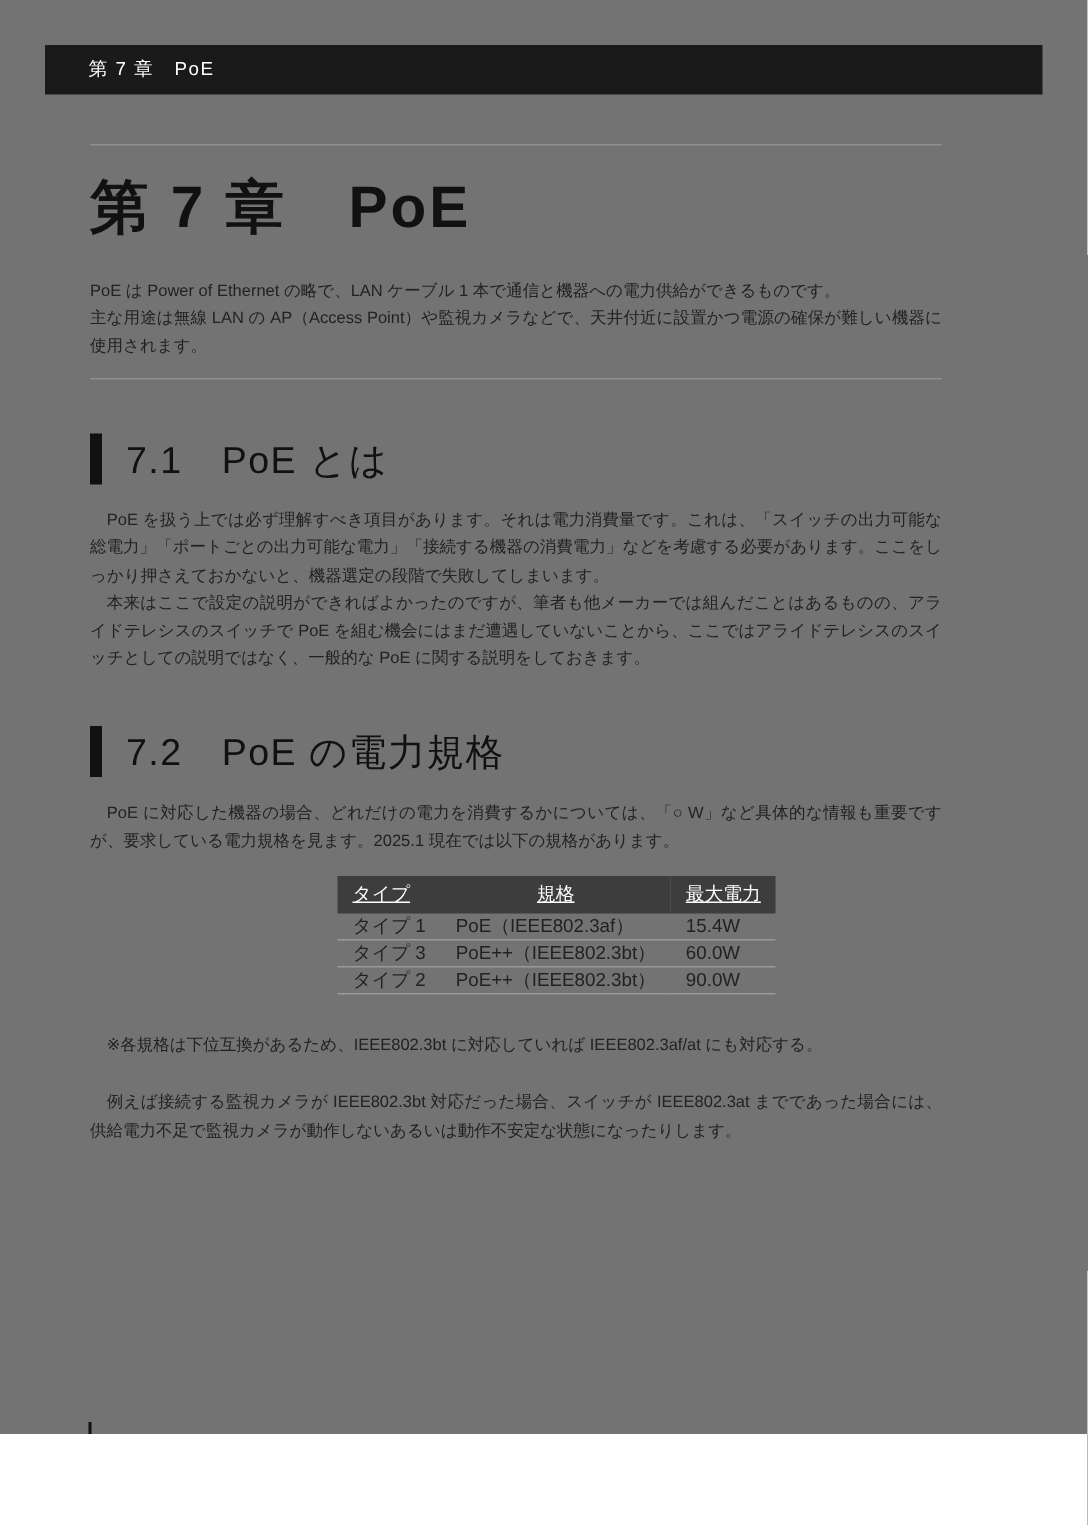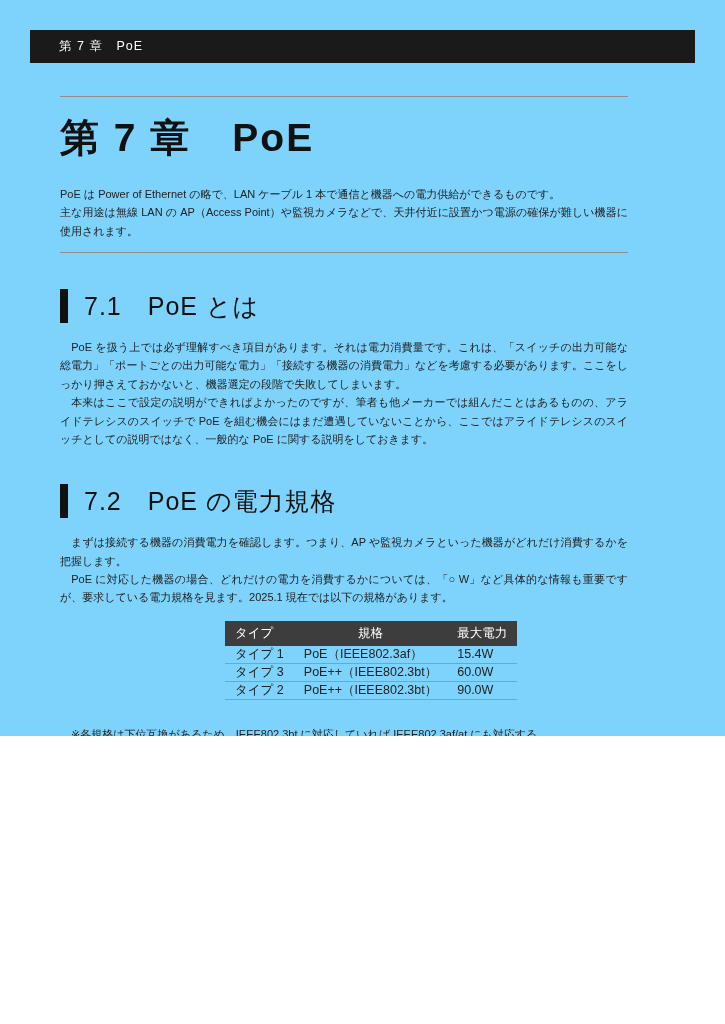--- a/index.html
+++ b/index.html
@@ -4,22 +4,22 @@
 <style>
   * { margin: 0; padding: 0; box-sizing: border-box; }
   html, body { background: #ffffff; }
   body {
     font-family: "Liberation Sans", "DejaVu Sans", sans-serif;
     color: #222222;
   }
   .page {
     position: relative;
     width: 725px;
-    height: 736px;
-    background: #7dd3fc;
+    height: 956px;
+    background: #737373;
     overflow: hidden;
   }
   .header-bar {
     position: absolute;
     top: 30px;
     left: 30px;
     width: 665px;
     height: 33px;
     background: #1a1a1a;
     color: #ffffff;
@@ -76,20 +76,21 @@
     border-collapse: collapse;
     margin: 14px 0 16px 165px;
     font-size: 12.5px;
   }
   table.poe-table th {
     background: #3d3d3d;
     color: #ffffff;
     font-weight: normal;
     padding: 4px 10px;
     text-align: left;
+    text-decoration: underline;
   }
   table.poe-table th.col-std { text-align: center; }
   table.poe-table th.col-pow { text-align: left; }
   table.poe-table td {
     padding: 0 10px;
     border-bottom: 1px solid #9a9a9a;
     color: #222222;
     white-space: nowrap;
   }
   p.note { margin-bottom: 20px; margin-top: 25px; }
@@ -136,21 +137,20 @@
     </div>
 
     <p class="body">　PoE を扱う上では必ず理解すべき項目があります。それは電力消費量です。これは、「スイッチの出力可能な総電力」「ポートごとの出力可能な電力」「接続する機器の消費電力」などを考慮する必要があります。ここをしっかり押さえておかないと、機器選定の段階で失敗してしまいます。</p>
     <p class="body">　本来はここで設定の説明ができればよかったのですが、筆者も他メーカーでは組んだことはあるものの、アライドテレシスのスイッチで PoE を組む機会にはまだ遭遇していないことから、ここではアライドテレシスのスイッチとしての説明ではなく、一般的な PoE に関する説明をしておきます。</p>
 
     <div class="section-heading">
       <span class="section-bar"></span>
       <span class="section-title">7.2　PoE の電力規格</span>
     </div>
 
-    <p class="body">　まずは接続する機器の消費電力を確認します。つまり、AP や監視カメラといった機器がどれだけ消費するかを把握します。</p>
     <p class="body">　PoE に対応した機器の場合、どれだけの電力を消費するかについては、「○ W」など具体的な情報も重要ですが、要求している電力規格を見ます。2025.1 現在では以下の規格があります。</p>
 
     <table class="poe-table">
       <thead>
         <tr>
           <th class="col-type">タイプ</th>
           <th class="col-std">規格</th>
           <th class="col-pow">最大電力</th>
         </tr>
       </thead>

